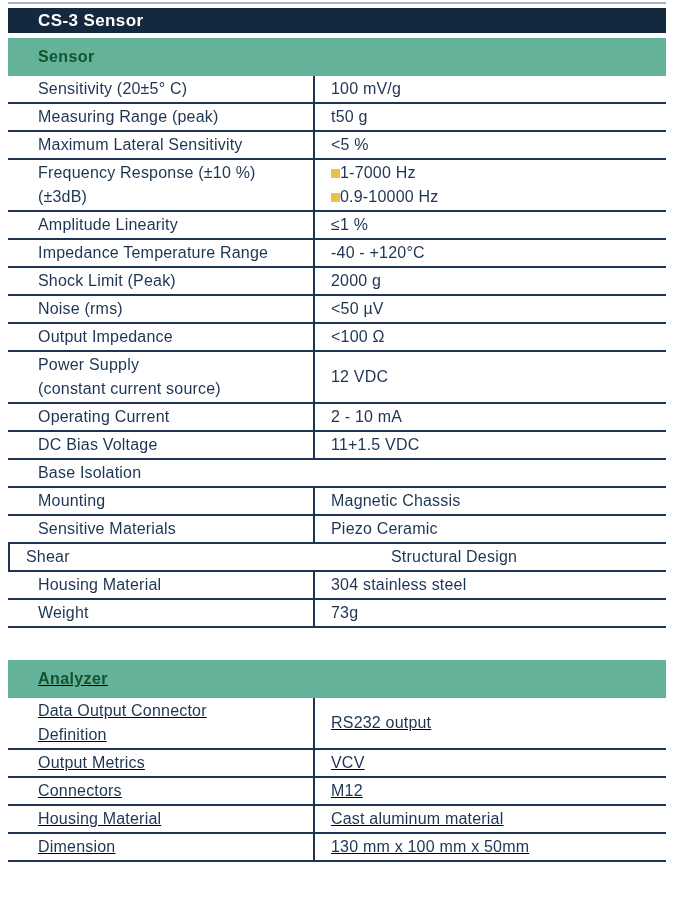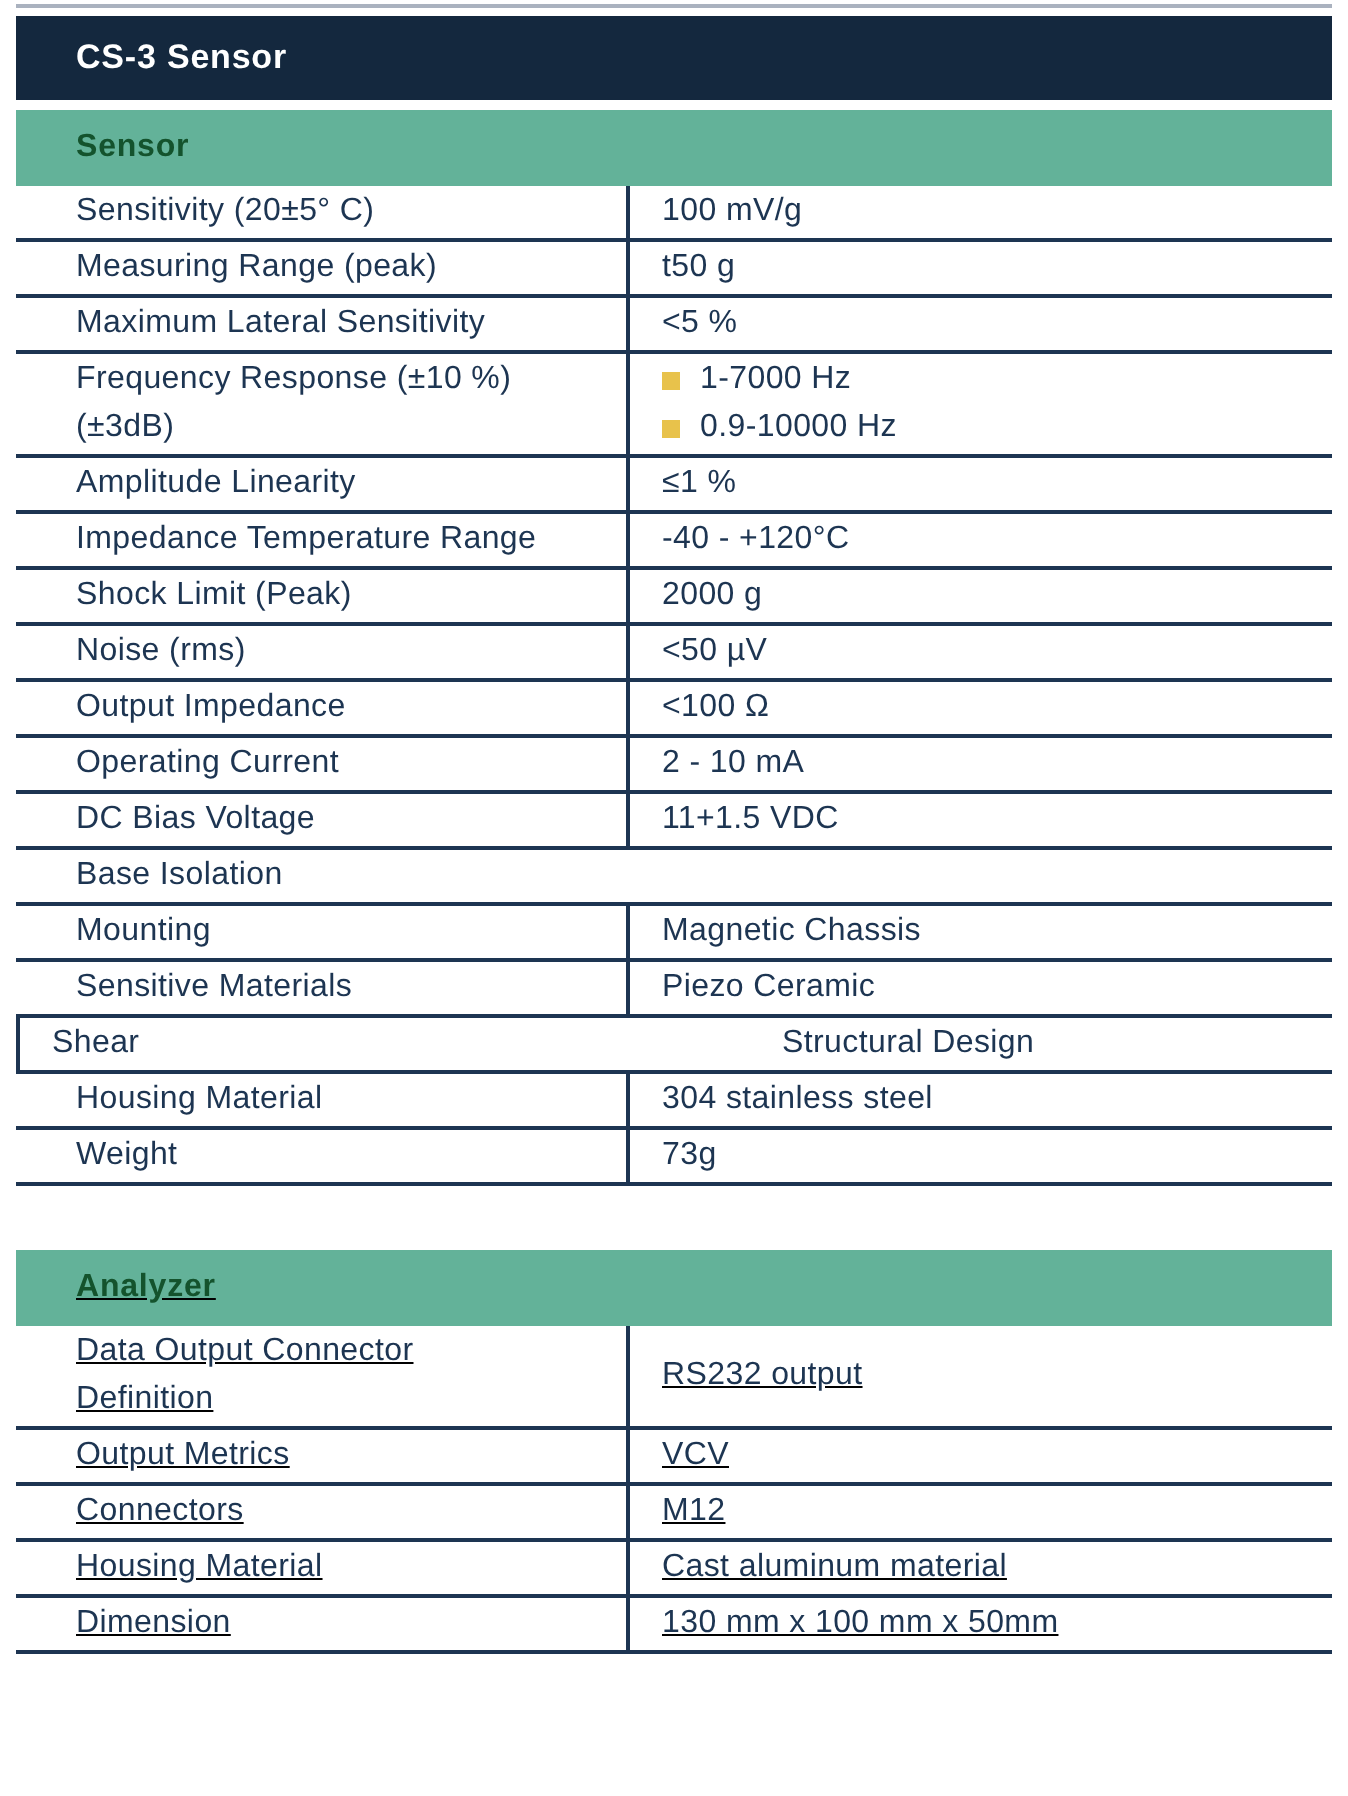--- a/index.html
+++ b/index.html
@@ -19,21 +19,21 @@
   .page { width: 674px; height: 898px; }
 
   .top-hairline {
     margin: 2px 8px 0 8px;
     height: 2px;
     background: #aab2bf;
   }
 
   .title-bar {
     margin: 4px 8px 0 8px;
-    height: 42px;
+    height: 25px;
     background: var(--navy);
     display: flex;
     align-items: center;
     padding-left: 30px;
   }
   .title-bar span {
     color: #ffffff;
     font-weight: 700;
     font-size: 17px;
     letter-spacing: 0.4px;
@@ -75,21 +75,20 @@
   }
   .cell.label { width: 305px; flex: none; }
   .cell.value {
     flex: 1;
     border-left: 2px solid var(--ink);
     padding-left: 16px;
   }
   .bullet-line {
     display: flex;
     align-items: center;
-    gap: 10px;
   }
   .bullet {
     width: 9px;
     height: 9px;
     background: var(--yellow);
     flex: none;
   }
 </style>
 </head>
 <body>
@@ -180,20 +179,29 @@
           <div class="row">
             <div class="cell label">
               <div>Output Impedance</div>
             </div>
             <div class="cell value">
               <div>&lt;100 Ω</div>
             </div>
           </div>
           <div class="row">
             <div class="cell label">
+              <div>Power Supply</div>
+              <div>(constant current source)</div>
+            </div>
+            <div class="cell value">
+              <div>12 VDC</div>
+            </div>
+          </div>
+          <div class="row">
+            <div class="cell label">
               <div>Operating Current</div>
             </div>
             <div class="cell value">
               <div>2 - 10 mA</div>
             </div>
           </div>
           <div class="row">
             <div class="cell label">
               <div>DC Bias Voltage</div>
             </div>

